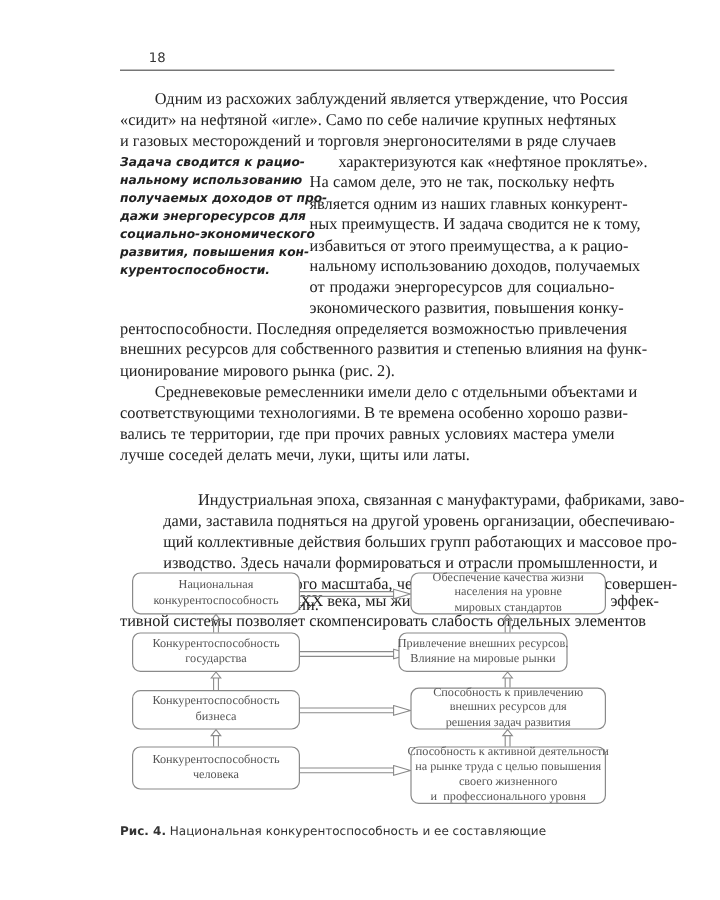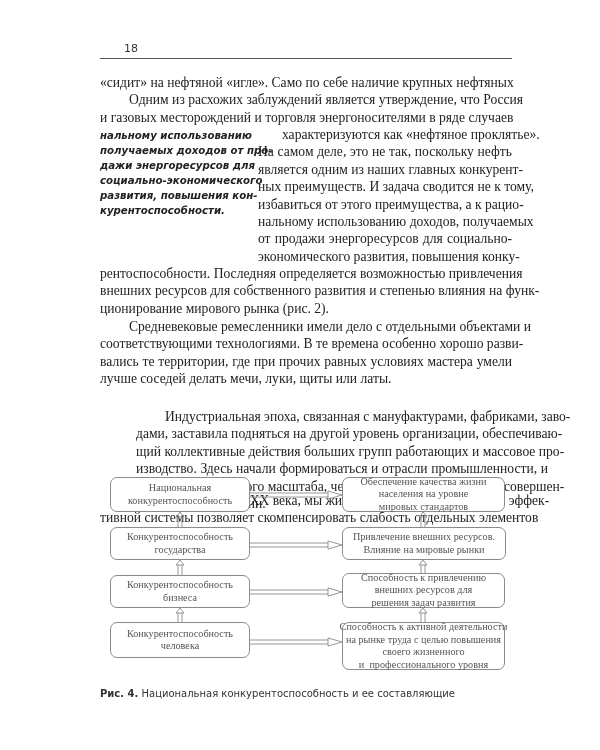--- a/index.html
+++ b/index.html
@@ -37,41 +37,42 @@
   .caption .label { font-weight: bold; }
 </style>
 </head>
 <body>
 
 <div class="page-header">
   <span class="page-number">18</span>
 </div>
 
 <div class="p body-text" style="left:100px; top:74px; width:412px;">
+  <span class="line indent">Одним из расхожих заблуждений является утверждение, что Россия</span>
   <span class="line">«сидит» на нефтяной «игле». Само по себе наличие крупных нефтяных</span>
-  <span class="line indent">Одним из расхожих заблуждений является утверждение, что Россия</span>
   <span class="line">и газовых месторождений и торговля энергоносителями в ряде случаев</span>
 </div>
 <div class="p body-text" style="left:258px; top:126px; width:254px;">
   <span class="line" style="padding-left:24px;">характеризуются как «нефтяное проклятье».</span>
   <span class="line">На самом деле, это не так, поскольку нефть</span>
   <span class="line">является одним из наших главных конкурент-</span>
   <span class="line">ных преимуществ. И задача сводится не к тому,</span>
   <span class="line">избавиться от этого преимущества, а к рацио-</span>
   <span class="line">нальному использованию доходов, получаемых</span>
   <span class="line">от продажи энергоресурсов для социально-</span>
   <span class="line">экономического развития, повышения конку-</span>
 </div>
 <div class="p body-text" style="left:100px; top:265px; width:412px;">
   <span class="line">рентоспособности. Последняя определяется возможностью привлечения</span>
   <span class="line">внешних ресурсов для собственного развития и степенью влияния на функ-</span>
   <span class="line last">ционирование мирового рынка (рис. 2).</span>
 </div>
 
 <div class="margin-note">
+  <span>Задача сводится к рацио-</span>
   <span>нальному использованию</span>
   <span>получаемых доходов от про-</span>
   <span>дажи энергоресурсов для</span>
   <span>социально-экономического</span>
   <span>развития, повышения кон-</span>
   <span>курентоспособности.</span>
 </div>
 
 <div class="p body-text" style="left:100px; top:318px; width:412px;">
   <span class="line indent">Средневековые ремесленники имели дело с отдельными объектами и</span>
@@ -132,21 +133,21 @@
 <div class="box" style="left:110px; top:622px; width:140px; height:36px;">
   <span>Конкурентоспособность</span>
   <span>человека</span>
 </div>
 
 <div class="box" style="left:342px; top:477px; width:163px; height:35px;">
   <span>Обеспечение качества жизни</span>
   <span>населения на уровне</span>
   <span>мировых стандартов</span>
 </div>
-<div class="box" style="left:342px; top:527px; width:164px; height:33px;">
+<div class="box" style="left:332px; top:527px; width:141px; height:33px;">
   <span>Привлечение внешних ресурсов.</span>
   <span>Влияние на мировые рынки</span>
 </div>
 <div class="box" style="left:342px; top:573px; width:163px; height:35px;">
   <span>Способность к привлечению</span>
   <span>внешних ресурсов для</span>
   <span>решения задач развития</span>
 </div>
 <div class="box" style="left:342px; top:622px; width:163px; height:48px;align-items:center;">
   <span>Способность к активной деятельности</span>

